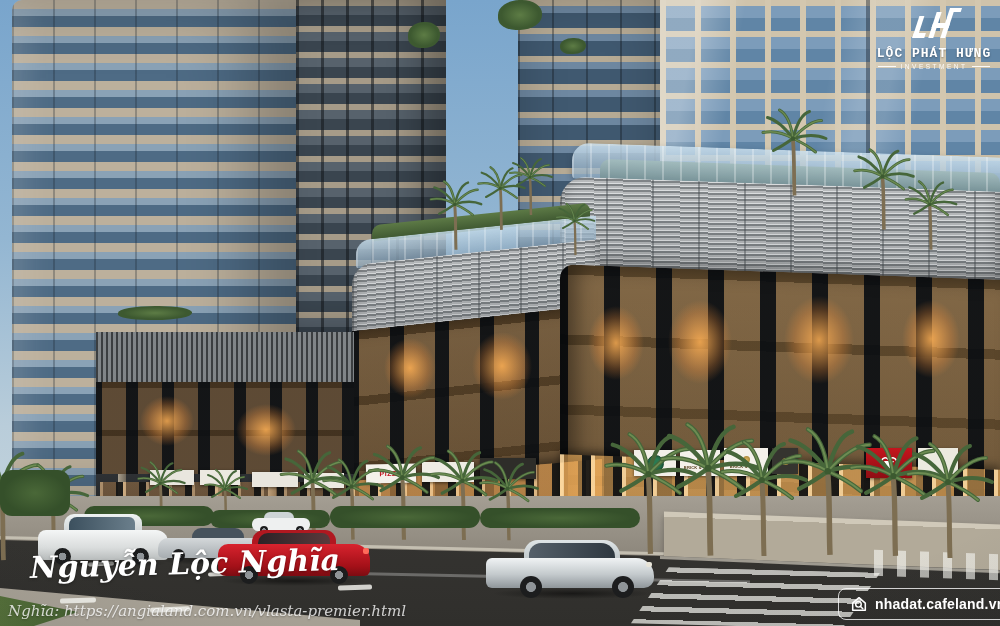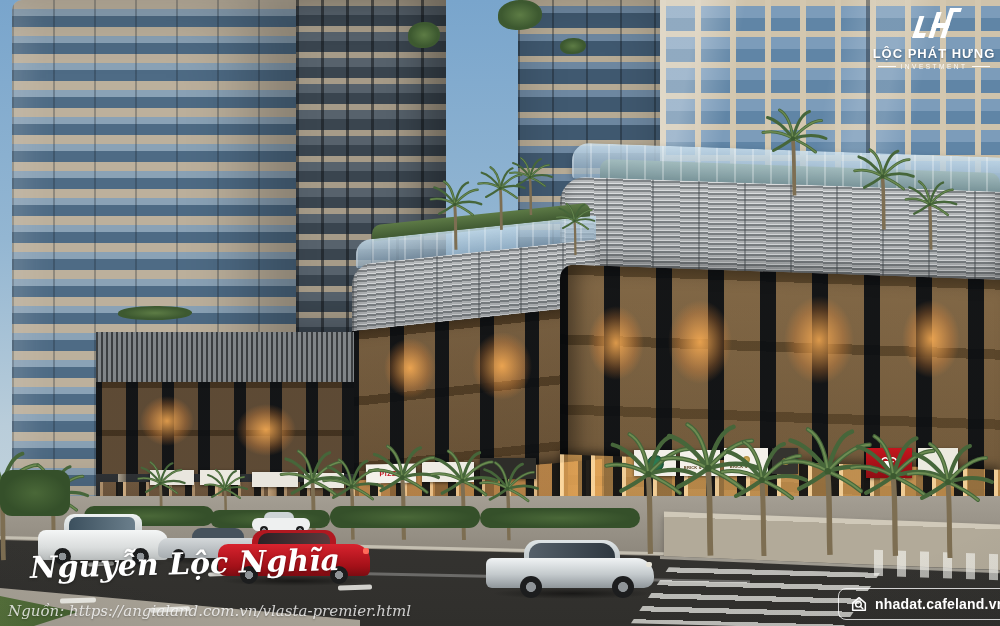--- a/index.html
+++ b/index.html
@@ -122,21 +122,21 @@
   .crosswalk-side{left:874px;top:552px;width:126px;height:26px;transform:skewY(2deg);
     background:repeating-linear-gradient(90deg, rgba(245,245,240,.75) 0 9px, rgba(255,255,255,0) 9px 23px);opacity:.85;}
   .hedge{background:radial-gradient(closest-side,#4a6838,#35502a 90%);border-radius:12px;}
   
   .car{position:absolute;}
   .car .part{position:absolute;}
   .wheel{position:absolute;border-radius:50%;background:radial-gradient(circle at 50% 50%, #8f9498 0 30%, #1c1d1e 34% 100%);}
   .car-shadow{position:absolute;background:radial-gradient(closest-side, rgba(0,0,0,.5), rgba(0,0,0,0));}
   
   .logo-block{left:868px;top:8px;width:132px;text-align:center;color:#fff;}
-  .logo-name{font-size:13px;font-weight:bold;letter-spacing:1px;white-space:nowrap;text-shadow:0 1px 2px rgba(0,0,0,.35);}
+  .logo-name{font-size:13px;font-weight:bold;letter-spacing:1px;white-space:nowrap;text-shadow:0 1px 2px rgba(0,0,0,.35);font-family:Liberation Mono, monospace;}
   .logo-sub-row{display:flex;align-items:center;justify-content:center;gap:5px;margin-top:2px;}
   .logo-sub-row .rule{width:18px;height:1px;background:rgba(255,255,255,.9);}
   .logo-sub{font-size:6.5px;letter-spacing:2.5px;color:rgba(255,255,255,.92);}
   .signature{left:30px;top:546px;font-family:"DejaVu Serif",serif;font-style:italic;font-weight:bold;
     font-size:30px;color:#fff;transform:rotate(-1.5deg);text-shadow:0 1px 3px rgba(0,0,0,.35);white-space:nowrap;}
   .source-line{left:8px;top:602px;font-family:"DejaVu Serif",serif;font-style:italic;
     font-size:15px;color:rgba(255,255,255,.78);white-space:nowrap;text-shadow:0 1px 2px rgba(0,0,0,.3);}
   .badge{left:838px;top:588px;height:30px;display:flex;align-items:center;gap:7px;padding:0 11px;
     border:1.5px solid rgba(255,255,255,.78);border-radius:8px;color:#fff;}
   .badge-text{font-size:14px;font-weight:bold;letter-spacing:.2px;white-space:nowrap;}
@@ -349,21 +349,21 @@
     </svg>
     <div class="logo-name">LỘC PHÁT HƯNG</div>
     <div class="logo-sub-row">
       <span class="rule"></span>
       <span class="logo-sub">INVESTMENT</span>
       <span class="rule"></span>
     </div>
   </div>
 
   <div class="abs signature">Nguyễn Lộc Nghĩa</div>
-  <div class="abs source-line">Nguồn: https://angialand.com.vn/vlasta-premier.html</div>
+  <div class="abs source-line">Nghĩa: https://angialand.com.vn/vlasta-premier.html</div>
 
   <div class="abs badge">
     <svg width="18" height="18" viewBox="0 0 20 20">
       <path d="M3 9 L10 3 L17 9 V17 H3 Z" fill="none" stroke="#fff" stroke-width="1.7" stroke-linejoin="round"></path>
       <circle cx="9.4" cy="10.4" r="3.1" fill="none" stroke="#fff" stroke-width="1.6"></circle>
       <line x1="11.7" y1="12.7" x2="14.2" y2="15.2" stroke="#fff" stroke-width="1.6" stroke-linecap="round"></line>
     </svg>
     <span class="badge-text">nhadat.cafeland.vn</span>
   </div>
 

